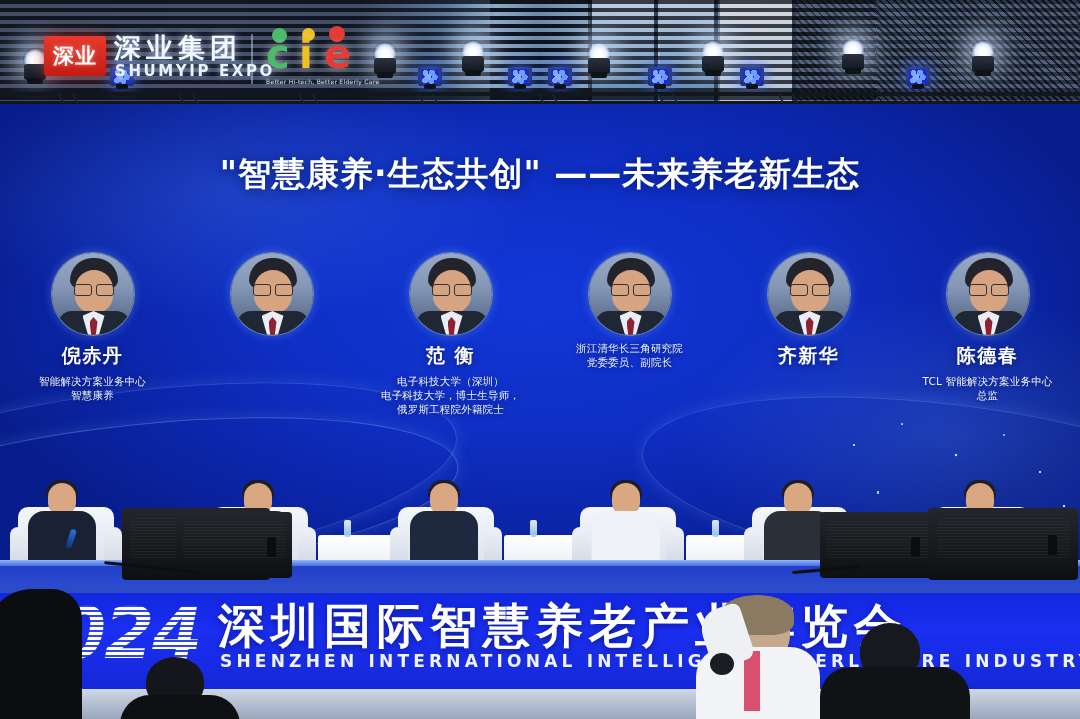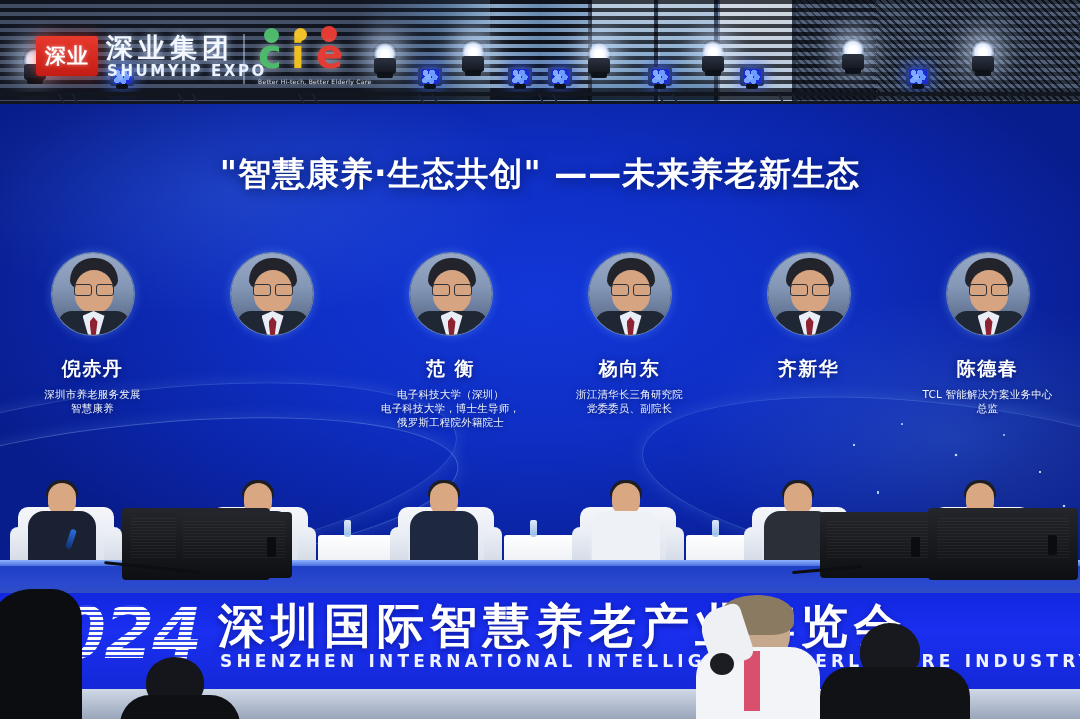--- a/index.html
+++ b/index.html
@@ -40,21 +40,21 @@
     background:#1d2534;
   }
   .mesh {
     position:absolute; top:0; height:104px;
     background:
       repeating-linear-gradient(45deg, rgba(10,14,24,.75) 0 2px, rgba(150,175,205,.25) 2px 5px);
   }
 
   
   .logowall {
-    position:absolute; left:0; top:22px; width:372px; height:72px;
+    position:absolute; left:8px; top:22px; width:372px; height:72px;
     z-index:4;
   }
   .sy-badge {
     position:absolute; left:36px; top:14px; width:62px; height:40px;
     background:linear-gradient(180deg,#e8392d,#c31c14);
     border-radius:3px;
     display:flex; align-items:center; justify-content:center;
     color:#fff; font-size:21px; font-weight:bold; letter-spacing:1px;
     text-shadow:0 0 4px rgba(255,255,255,.45);
     box-shadow:0 0 14px rgba(232,57,45,.65);
@@ -244,21 +244,21 @@
   }
   .f-shirt {
     position:absolute; left:31px; top:58px; width:22px; height:26px;
     background:#e9eef6; clip-path:polygon(50% 0,100% 18%,72% 100%,28% 100%,0 18%);
   }
   .f-tie {
     position:absolute; left:38px; top:64px; width:8px; height:22px;
     background:#8e2230; clip-path:polygon(50% 0,100% 22%,72% 100%,28% 100%,0 22%);
   }
   .sp-name {
-    margin-top:20px; color:#ffffff; font-size:19px; font-weight:bold;
+    margin-top:7px; color:#ffffff; font-size:19px; font-weight:bold;
     letter-spacing:1.5px; text-shadow:0 1px 7px rgba(0,18,80,.8);
     white-space:nowrap;
   }
   .sp-title {
     margin-top:5px; color:#f0f5ff; font-size:10.5px; line-height:14px;
     letter-spacing:.2px; text-shadow:0 1px 5px rgba(0,18,80,.75);
   }
   .sp-title span { display:block; white-space:nowrap; }
 
   
@@ -514,21 +514,21 @@
           <div class="f-hair"></div>
           <div class="f-skin"></div>
           <div class="f-glass"></div>
           <div class="f-suit"></div>
           <div class="f-shirt"></div>
           <div class="f-tie"></div>
         </div>
       </div>
       <div class="sp-name">倪赤丹</div>
       <div class="sp-title">
-        <span>深圳市养老服务发展</span>
+        <span>智能解决方案业务中心</span>
         <span>智慧康养</span>
       </div>
     </div>
 
     <div class="speaker">
       <div class="avatar">
         <div class="face">
           <div class="f-hair"></div>
           <div class="f-skin"></div>
           <div class="f-glass"></div>
@@ -562,21 +562,20 @@
       <div class="avatar">
         <div class="face">
           <div class="f-hair"></div>
           <div class="f-skin"></div>
           <div class="f-glass"></div>
           <div class="f-suit"></div>
           <div class="f-shirt"></div>
           <div class="f-tie"></div>
         </div>
       </div>
-      <div class="sp-name">杨向东</div>
       <div class="sp-title">
         <span>浙江清华长三角研究院</span>
         <span>党委委员、副院长</span>
       </div>
     </div>
 
     <div class="speaker">
       <div class="avatar">
         <div class="face">
           <div class="f-hair"></div>

